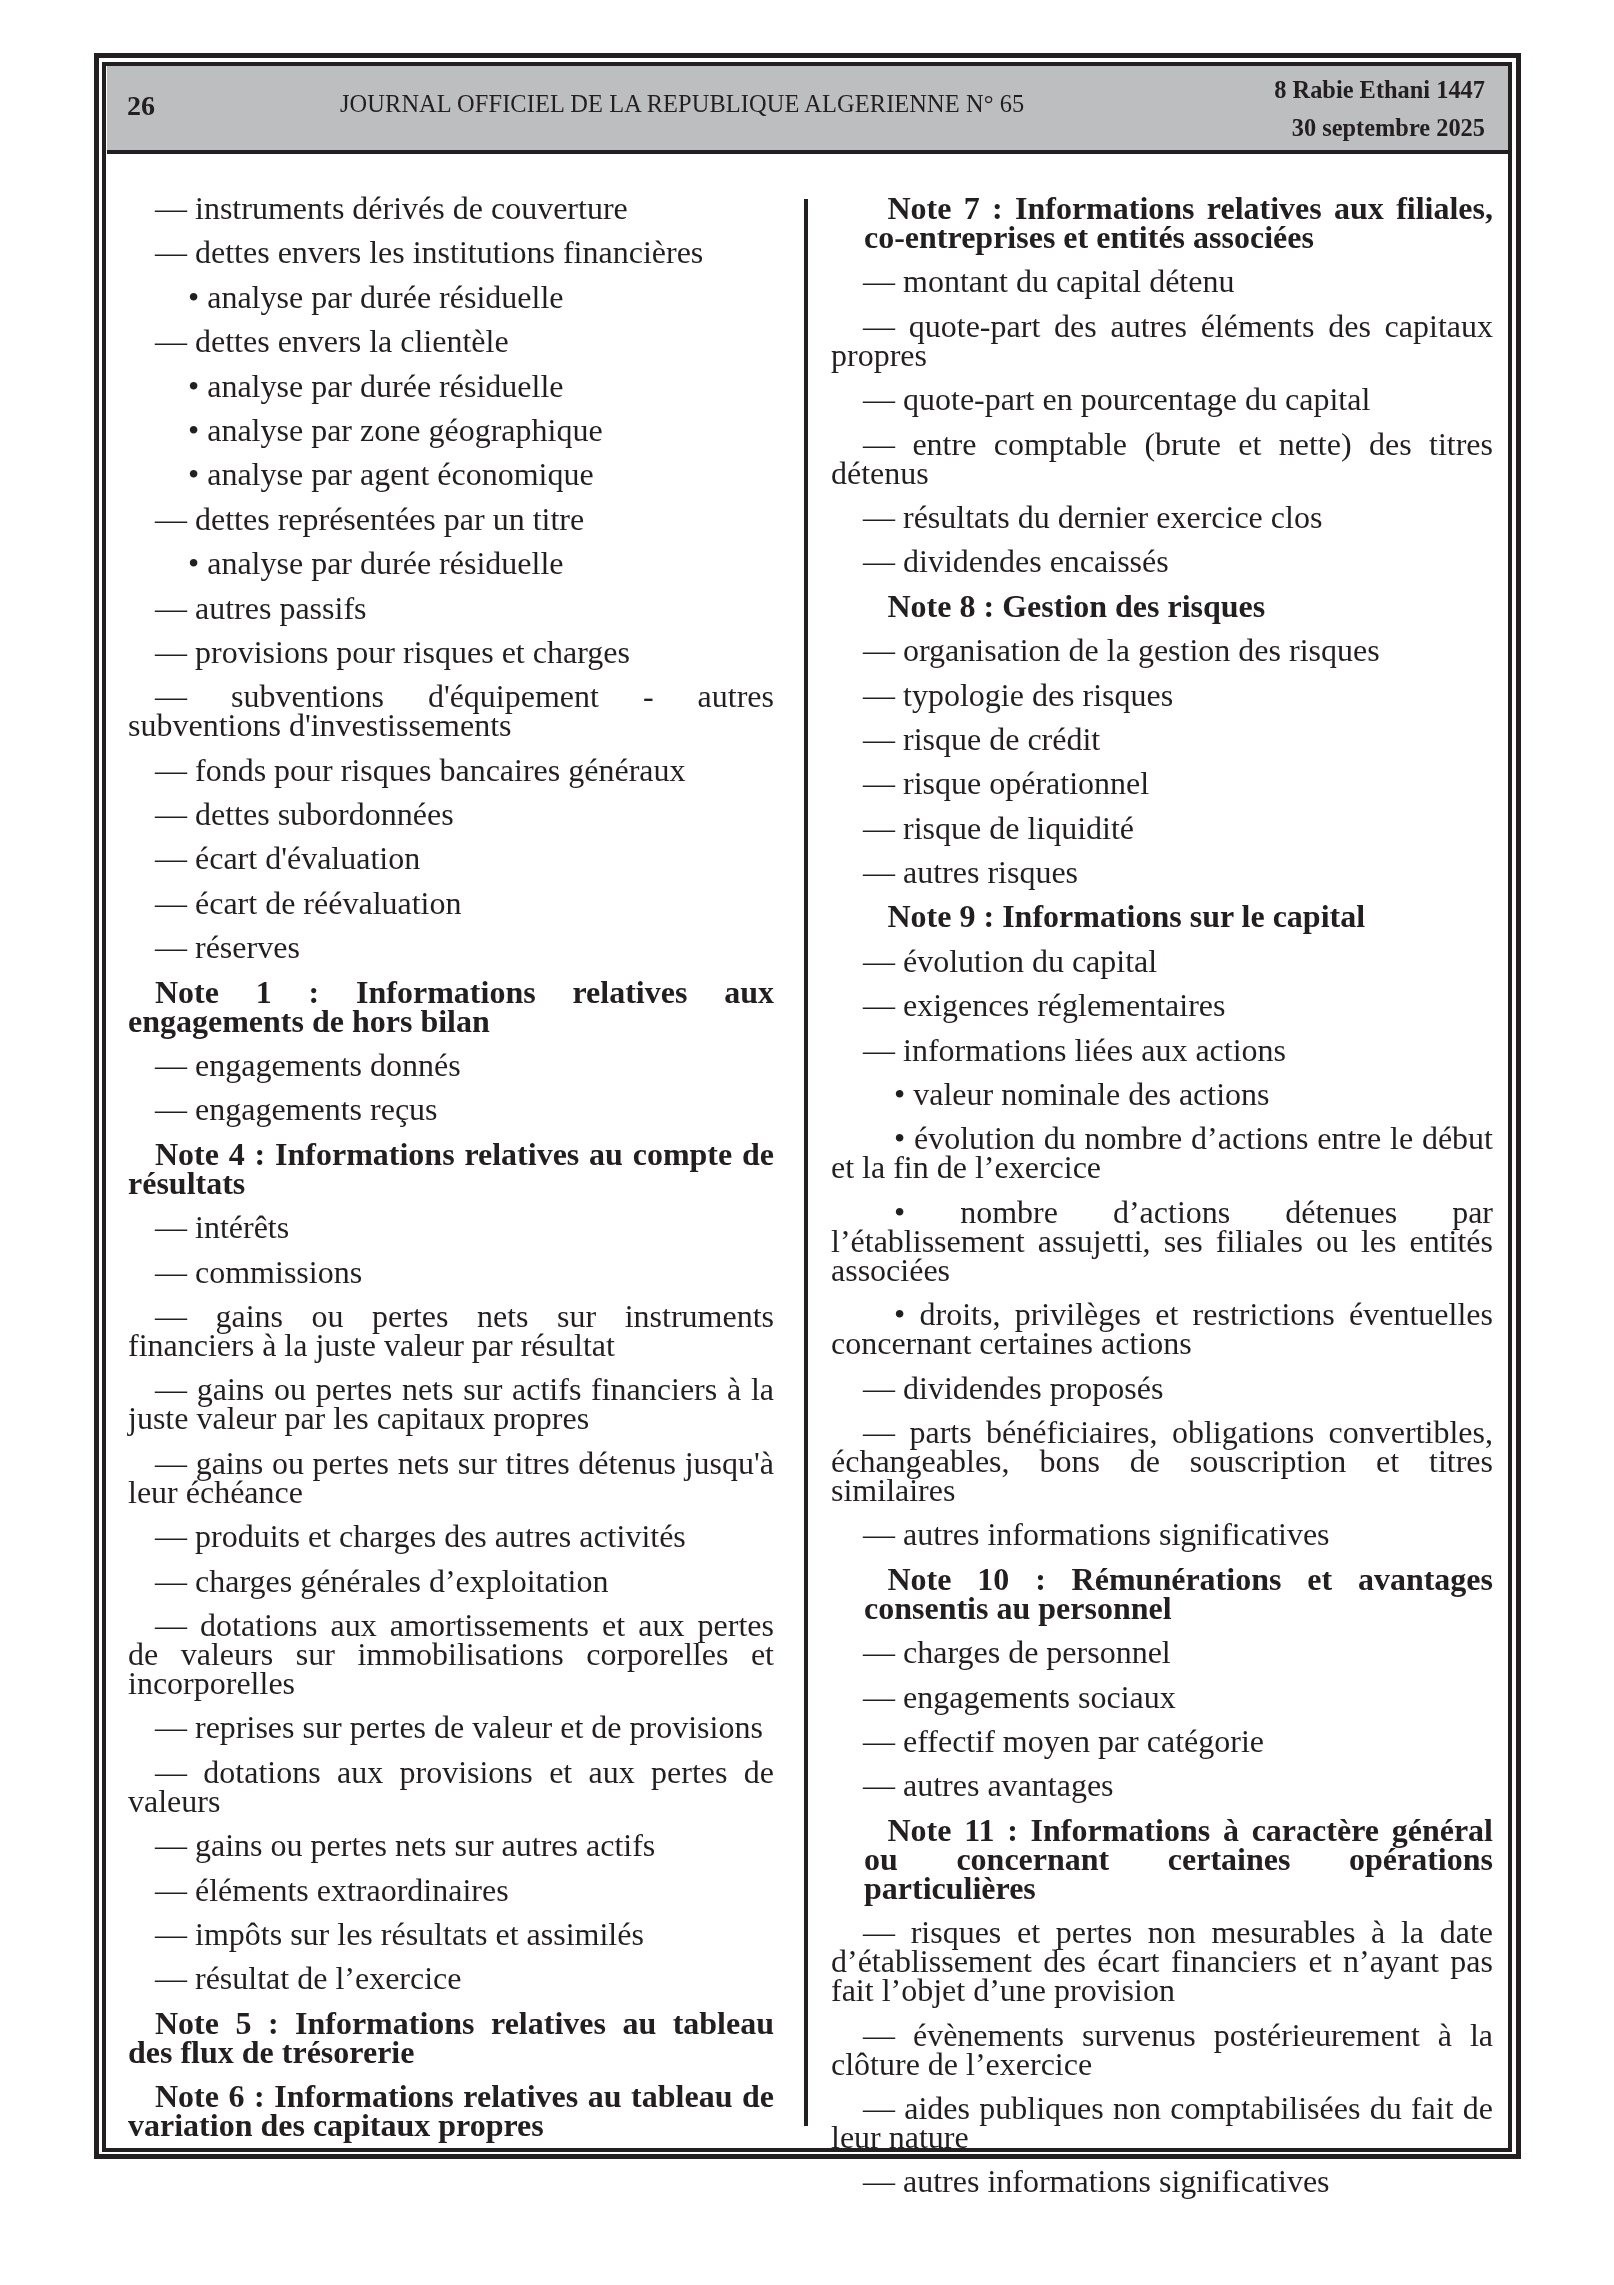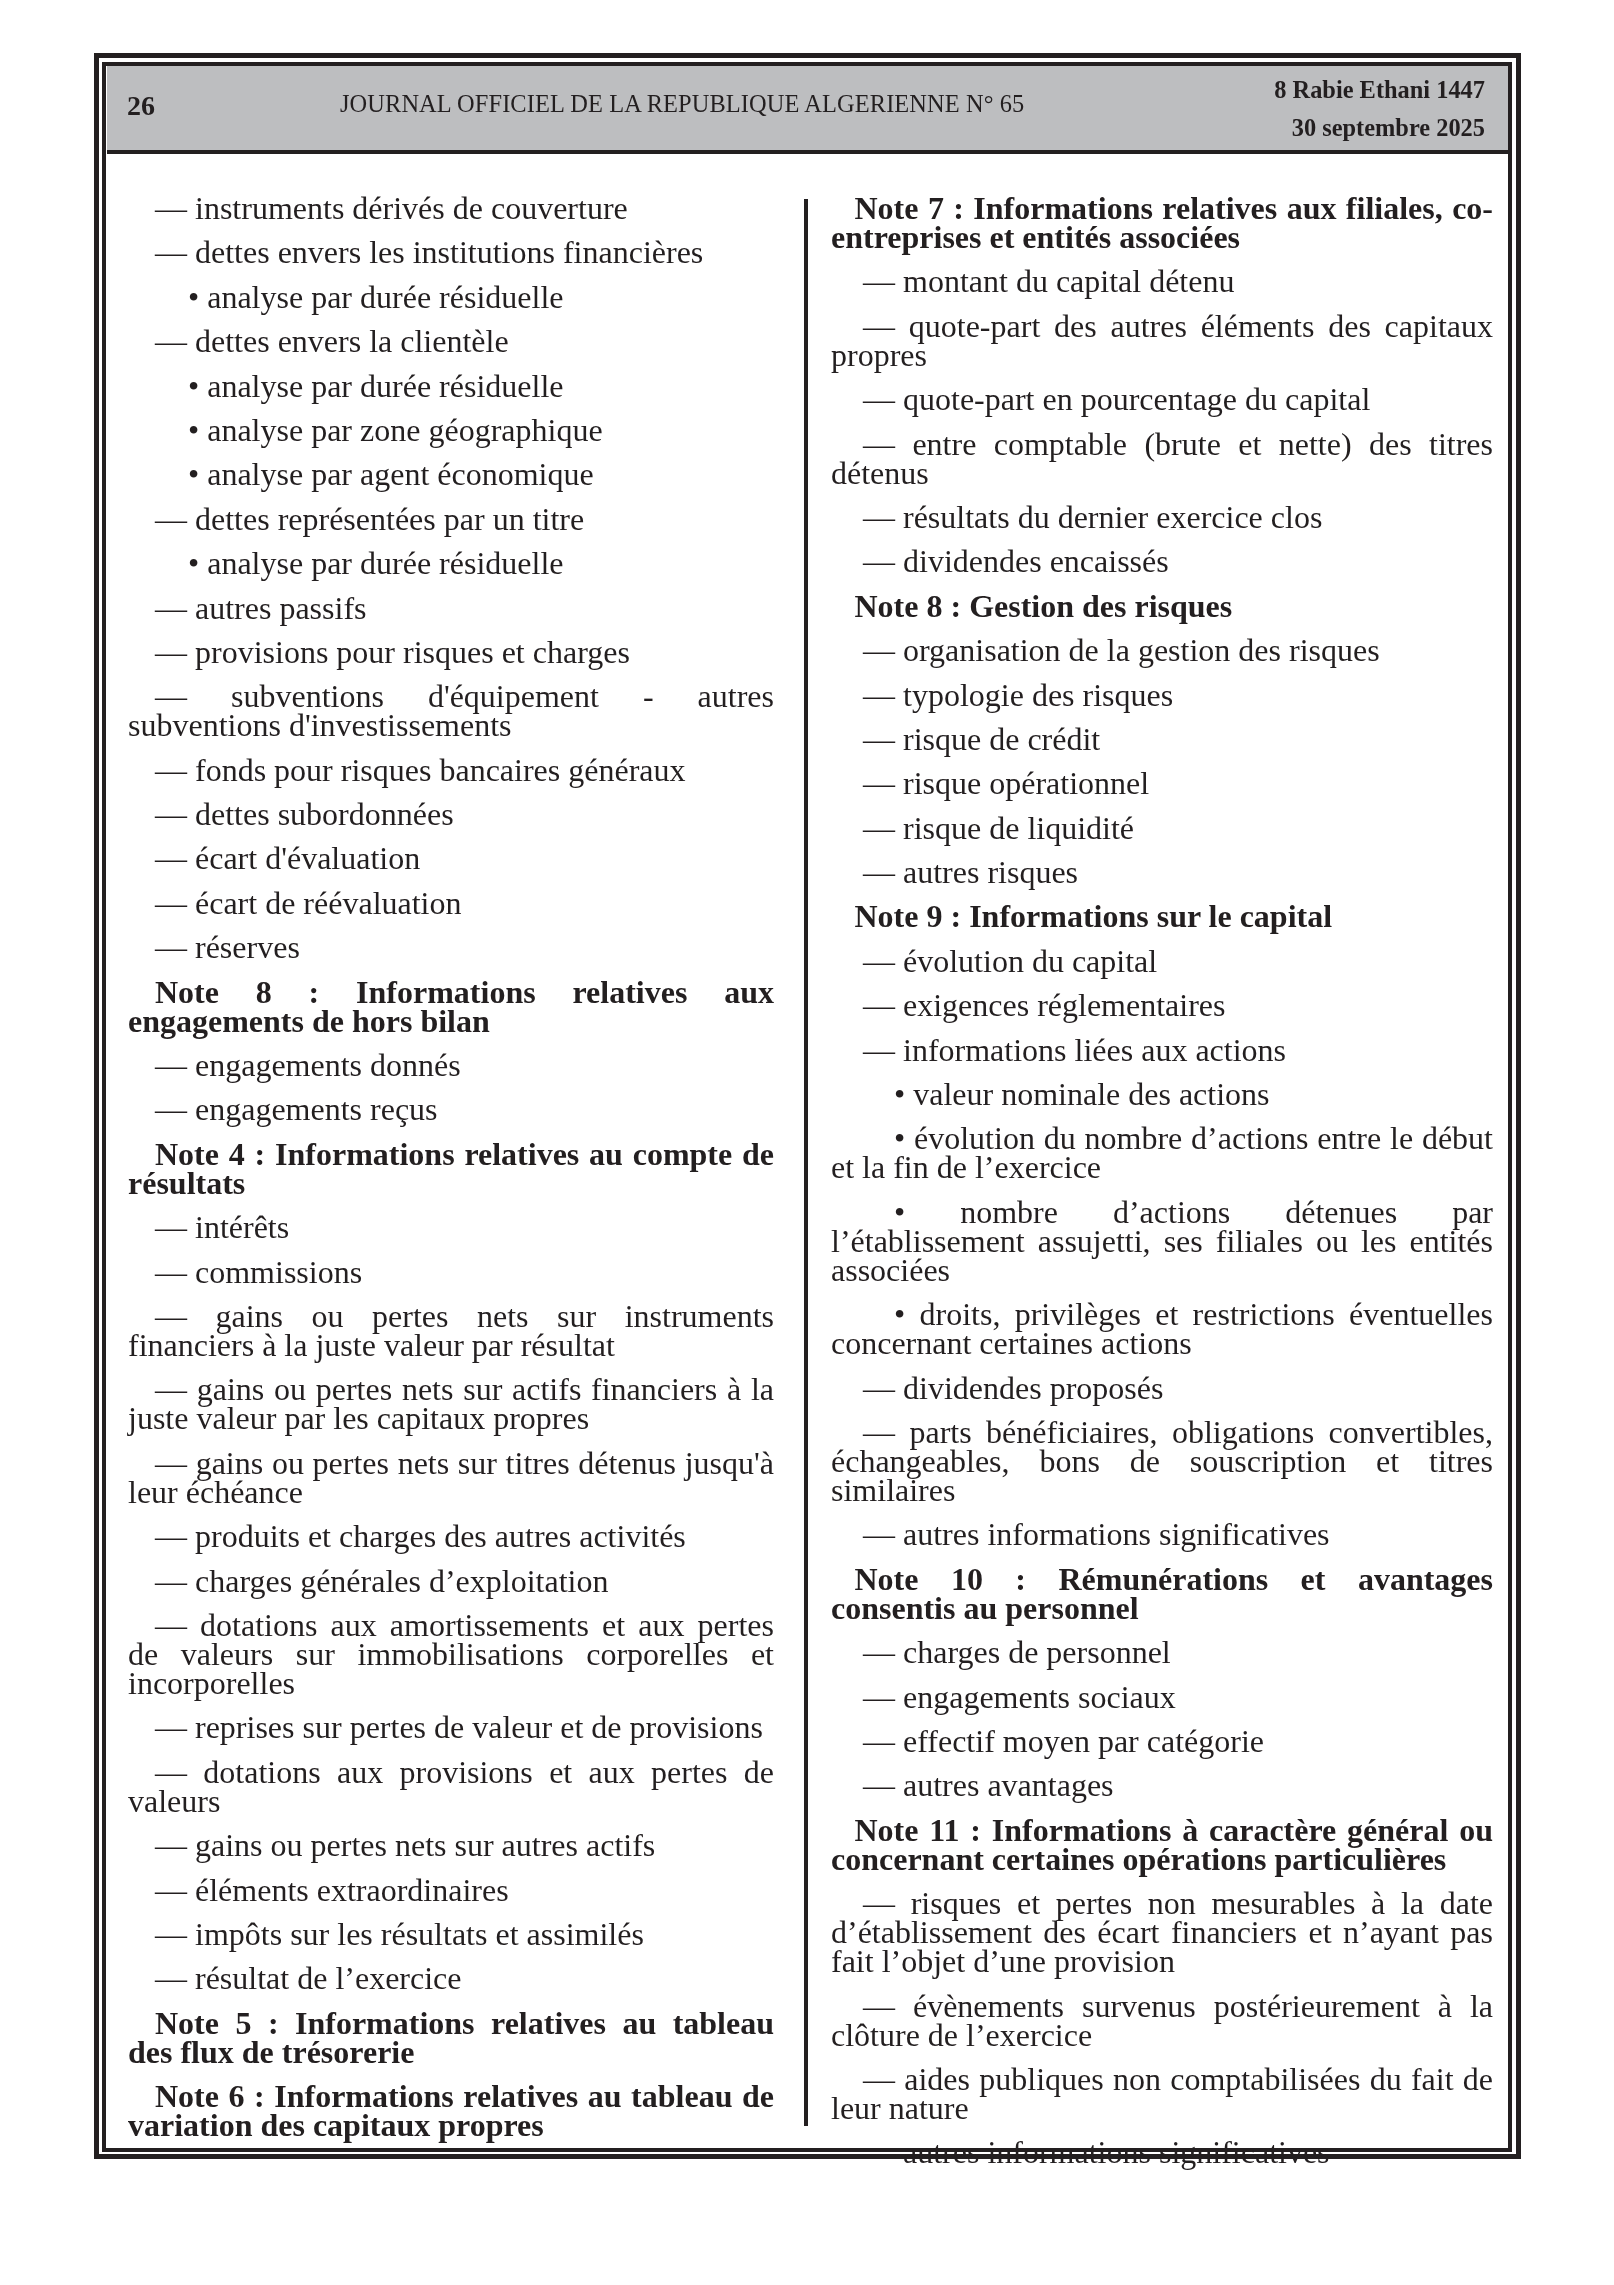--- a/index.html
+++ b/index.html
@@ -16,21 +16,21 @@
   .hdr-date { position: absolute; right: 23px; top: 5.4px; font-weight: bold; font-size: 24.4px; text-align: right; line-height: 38px; }
   .col-rule { position: absolute; left: 804px; top: 199px; width: 3.6px; height: 1927px; background: #231f20; }
   .col { position: absolute; top: 194px; font-size: 32px; line-height: 29px; text-align: justify; }
   .col.left { left: 128px; width: 646px; }
   .col.right { left: 831px; width: 662px; }
   .p { margin: 0 0 15.4px 0; text-indent: 27px; }
   .p.bullet { text-indent: 60px; }
   .p.h { font-weight: bold; margin-top: 11px; text-indent: 27px; }
   .col.right .p { text-indent: 32px; }
   .col.right .p.bullet { text-indent: 63px; }
-  .col.right .p.h { text-indent: 23.5px; }
+  .col.right .p.h { text-indent: 23.5px; margin-left: 33px; }
   .col.right .p.first { margin-top: 0; }
 </style>
 </head>
 <body>
 
 <div class="frame-outer"></div>
 <div class="frame-inner"></div>
 
 <div class="header">
   <span class="hdr-page">26</span>
@@ -54,21 +54,21 @@
     <p class="p">— dettes représentées par un titre</p>
     <p class="p bullet">• analyse par durée résiduelle</p>
     <p class="p">— autres passifs</p>
     <p class="p">— provisions pour risques et charges</p>
     <p class="p">— subventions d'équipement - autres subventions d'investissements</p>
     <p class="p">— fonds pour risques bancaires généraux</p>
     <p class="p">— dettes subordonnées</p>
     <p class="p">— écart d'évaluation</p>
     <p class="p">— écart de réévaluation</p>
     <p class="p">— réserves</p>
-    <p class="p h">Note 8 : Informations relatives aux engagements de hors bilan</p>
+    <p class="p h">Note 1 : Informations relatives aux engagements de hors bilan</p>
     <p class="p">— engagements donnés</p>
     <p class="p">— engagements reçus</p>
     <p class="p h">Note 4 : Informations relatives au compte de résultats</p>
     <p class="p">— intérêts</p>
     <p class="p">— commissions</p>
     <p class="p">— gains ou pertes nets sur instruments financiers à la juste valeur par résultat</p>
     <p class="p">— gains ou pertes nets sur actifs financiers à la juste valeur par les capitaux propres</p>
     <p class="p">— gains ou pertes nets sur titres détenus jusqu'à leur échéance</p>
     <p class="p">— produits et charges des autres activités</p>
     <p class="p">— charges générales d’exploitation</p>

